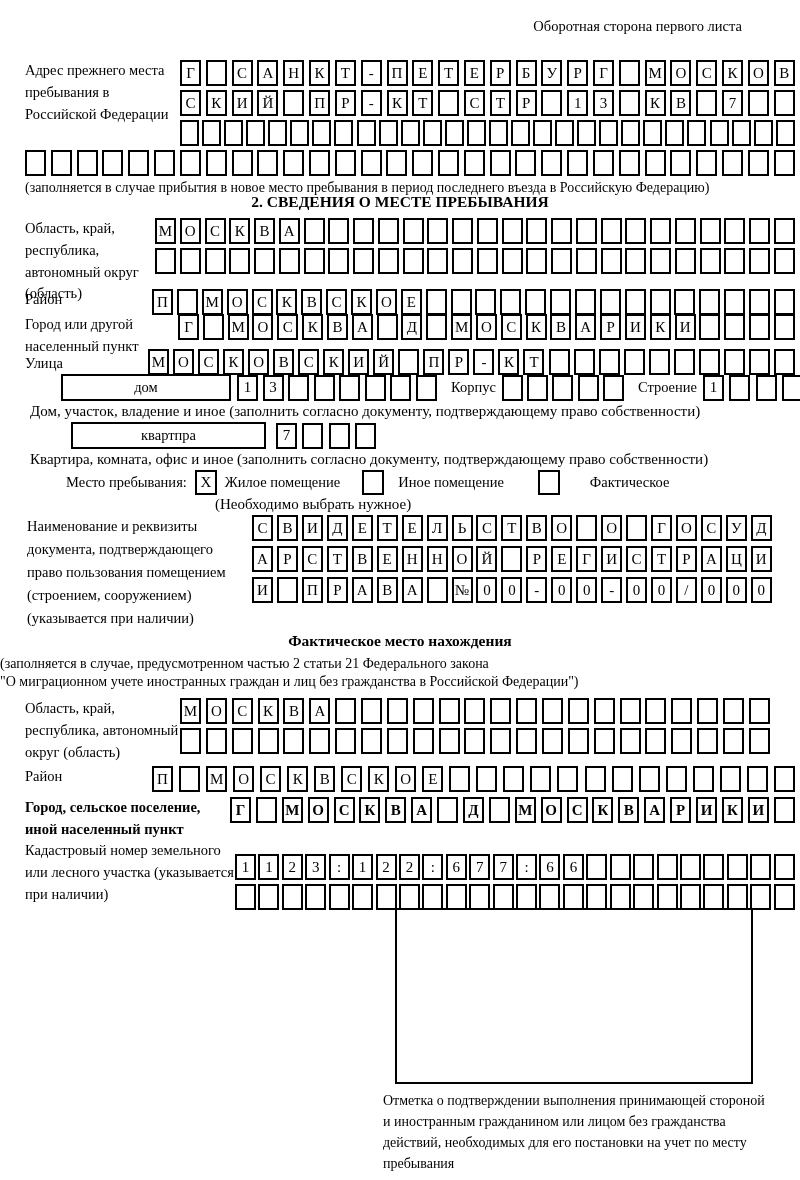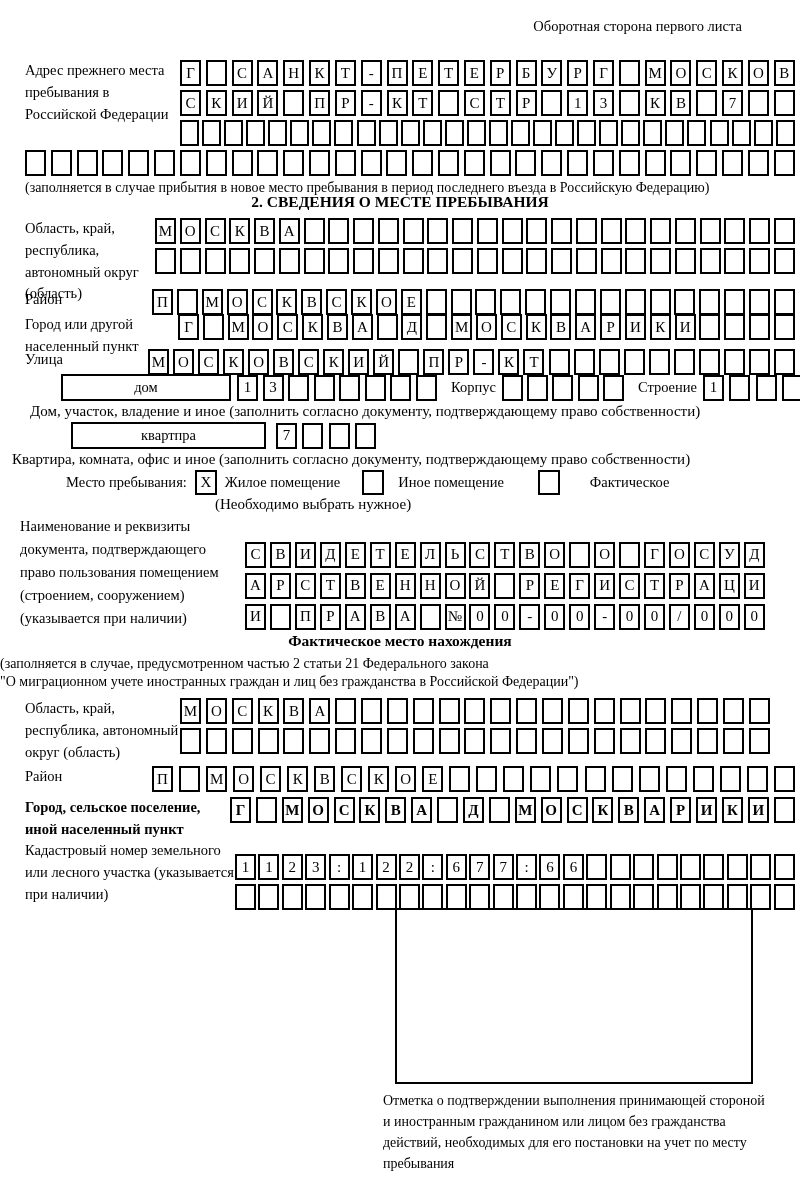--- a/index.html
+++ b/index.html
@@ -279,21 +279,21 @@
         <span class="cell">И</span>
         <span class="cell">К</span>
         <span class="cell">И</span>
         <span class="cell"></span>
         <span class="cell"></span>
         <span class="cell"></span>
         <span class="cell"></span>
       </div>
   </div>
 
-  <div class="abs two-col" style="top:349px;left:25px;width:770px;">
+  <div class="abs two-col" style="top:349px;left:25px;width:770px;align-items:flex-end;">
     <div class="lbl" style="width:123px;flex:none;">Улица</div>
     <div class="boxrow w647">
         <span class="cell">М</span>
         <span class="cell">О</span>
         <span class="cell">С</span>
         <span class="cell">К</span>
         <span class="cell">О</span>
         <span class="cell">В</span>
         <span class="cell">С</span>
         <span class="cell">К</span>
@@ -350,34 +350,34 @@
 
   <div class="abs inline-row" style="top:422px;left:35px;">
     <div class="widefield" style="width:195px;flex:none;">квартпра</div>
     <div class="boxrow w100" style="margin-left:10px;">
         <span class="cell">7</span>
         <span class="cell"></span>
         <span class="cell"></span>
         <span class="cell"></span>
       </div>
   </div>
-  <div class="abs cap-left" style="top:451px;left:12px;">Квартира, комната, офис и иное (заполнить согласно документу, подтверждающему право собственности)</div>
+  <div class="abs cap-left" style="top:451px;left:30px;">Квартира, комната, офис и иное (заполнить согласно документу, подтверждающему право собственности)</div>
 
   <div class="abs inline-row" style="top:470px;left:30px;">
     <div class="lbl">Место пребывания:</div>
     <div class="chk" style="margin-left:8px;">X</div>
     <div class="lbl" style="margin-left:8px;">Жилое помещение</div>
     <div class="chk" style="margin-left:22px;"></div>
     <div class="lbl" style="margin-left:14px;">Иное помещение</div>
     <div class="chk" style="margin-left:34px;"></div>
     <div class="lbl" style="margin-left:30px;">Фактическое</div>
   </div>
   <div class="abs cap-left" style="top:496px;left:215px;">(Необходимо выбрать нужное)</div>
 
-  <div class="abs two-col" style="top:515px;left:20px;width:770px;align-items:flex-end;">
+  <div class="abs two-col" style="top:515px;left:27px;width:770px;">
     <div class="lbl" style="width:225px;flex:none;line-height:1.58;">Наименование и реквизиты документа, подтверждающего право пользования помещением (строением, сооружением) (указывается при наличии)</div>
     <div class="rows" style="gap:5px;">
       <div class="boxrow w520">
           <span class="cell">С</span>
           <span class="cell">В</span>
           <span class="cell">И</span>
           <span class="cell">Д</span>
           <span class="cell">Е</span>
           <span class="cell">Т</span>
           <span class="cell">Е</span>

